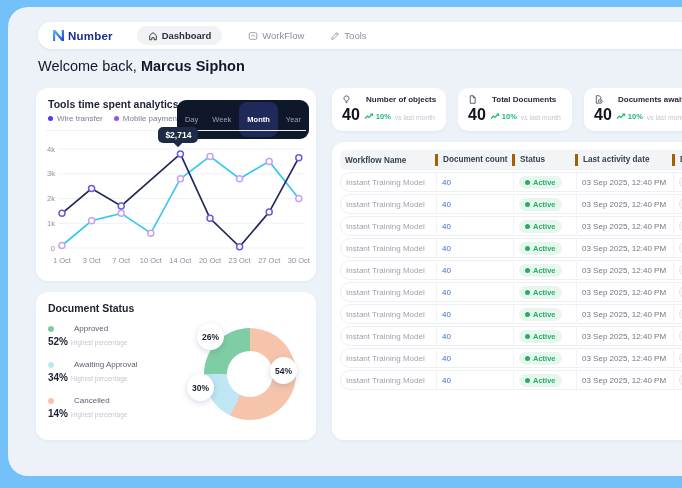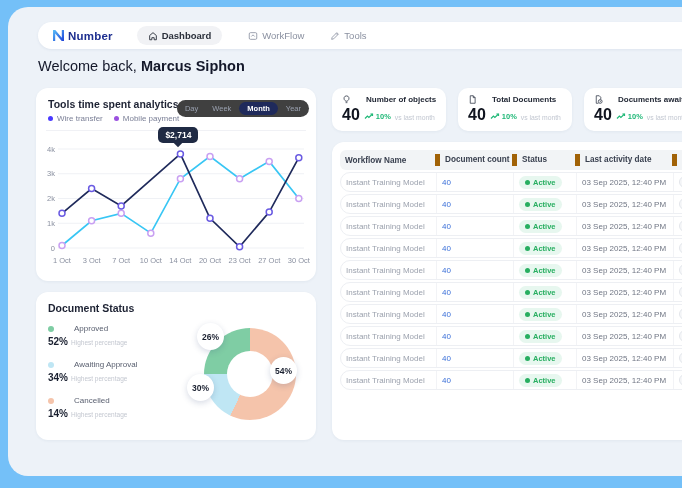--- a/index.html
+++ b/index.html
@@ -40,24 +40,24 @@
     box-shadow:0 1px 3px rgba(40,60,110,.06);
   }
   .card-title { position:absolute; left:12px; top:10px; font-size:10.5px; font-weight:800; color:#1D2233; }
   
   #analytics-card { left:28px; top:81px; width:280px; height:193px; }
   .chart-legend { position:absolute; left:12px; top:26px; display:flex; gap:11px; }
   .chart-legend .item { display:flex; align-items:center; gap:4px; font-size:8px; color:#7A7F96; }
   .dot { width:5px; height:5px; border-radius:50%; display:inline-block; }
   .range-toggle {
     position:absolute; right:7px; top:12px; display:flex; align-items:center; gap:2px;
-    background:#404040; border-radius:9px; padding:2px; font-size:7.5px; color:#9AA1B0;
+    background:#0f172a; border-radius:9px; padding:2px; font-size:7.5px; color:#9AA1B0;
   }
   .range-toggle .opt { padding:2px 6px; cursor:pointer; }
-  .range-toggle .opt.active { background:#1F2A5B; color:#fff; border-radius:8px; font-weight:bold; padding:2px 8px; }
+  .range-toggle .opt.active { background:#1F2A5B; color:#fff; border-radius:8px; font-weight:bold; padding:13px 8px; }
   .divider { position:absolute; left:10px; right:10px; top:42px; height:1px; background:#F0F1F5; }
   .chart-box { position:absolute; left:6px; top:48px; width:268px; height:140px; }
   .chart-tooltip {
     position:absolute; background:#1F2A44; color:#fff; font-size:8.5px; font-weight:bold;
     padding:3px 7px; border-radius:5px; white-space:nowrap;
   }
   .chart-tooltip::after {
     content:""; position:absolute; left:50%; bottom:-3px; margin-left:-3px;
     width:6px; height:6px; background:#1F2A44; transform:rotate(45deg);
   }
@@ -93,21 +93,21 @@
   .stat-compare { font-size:6.8px; color:#C2C7D1; white-space:nowrap; }
   
   #table-card { left:324px; top:135px; width:372px; height:298px; }
   .tgrid { display:grid; grid-template-columns:95px 77px 63px 97px 1fr; align-items:center; height:20px; }
   .table-head {
     position:absolute; left:8px; top:8px; width:356px;
     background:#F2F4F6; border-radius:6px;
     font-size:8.2px; font-weight:bold; color:#3A4150;
   }
   .table-head .hcell { padding-left:5px; }
-  .table-head .hcell + .hcell { border-left:5px solid #a16207; height:12px; line-height:12px; }
+  .table-head .hcell + .hcell { border-left:3px solid #a16207; height:12px; line-height:12px; }
   .table-rows { position:absolute; left:8px; top:30px; width:356px; }
   .table-row {
     background:#fff; border:1px solid #EDEFF3; border-radius:10px;
     margin-bottom:2px; font-size:8px; cursor:pointer;
   }
   .table-row .cell { padding-left:5px; display:flex; align-items:center; height:100%; }
   .table-row .cell + .cell { border-left:1px solid #F2F3F6; }
   .c-name  { color:#9CA2AE; white-space:nowrap; }
   .c-count { color:#3A6FD8; }
   .c-date  { color:#707684; white-space:nowrap; }

